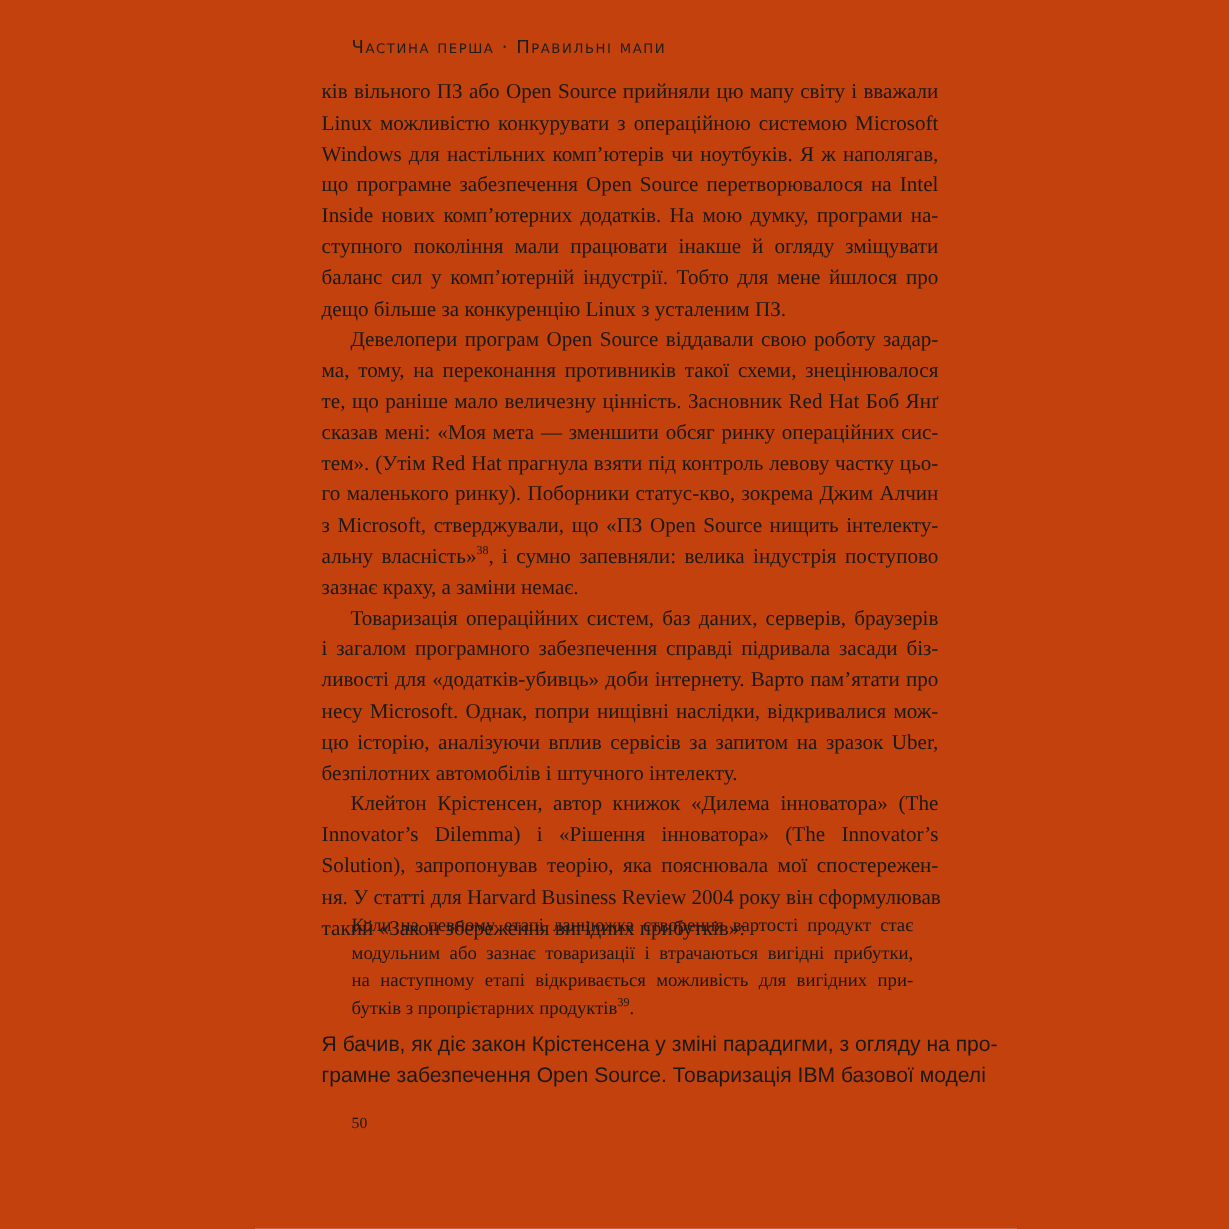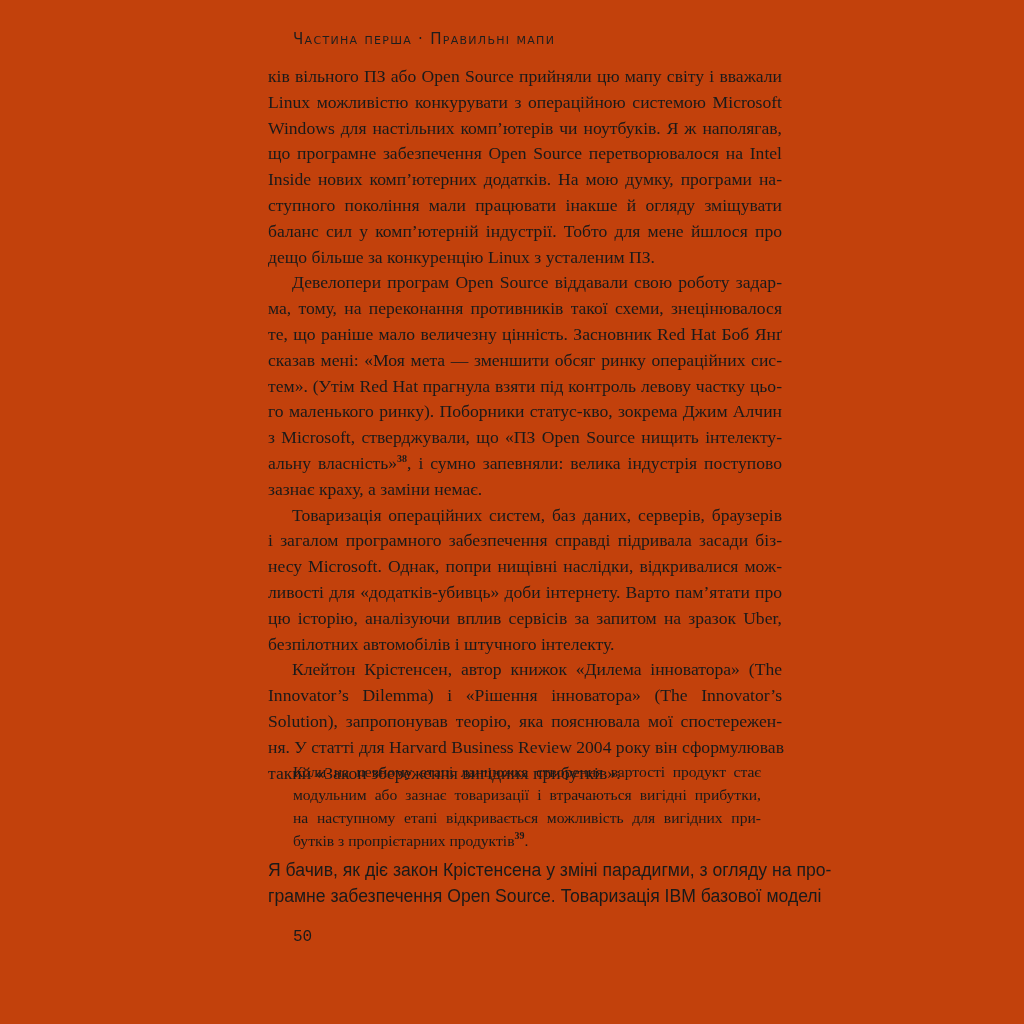--- a/index.html
+++ b/index.html
@@ -15,38 +15,38 @@
     .running-head .sep { margin: 0 6px; }
     .body-text {
       position: absolute; left: 268px; top: 64px; width: 514px;
       font-family: "Liberation Serif", serif;
       font-size: 17.6px; line-height: 25.8px; color: #1a1a1a;
       text-align: justify;
     }
     .body-text p { margin: 0; }
     .body-text .line { display: block; text-align: justify; text-align-last: justify; white-space: nowrap; }
     .body-text .line.last { text-align-last: left; }
-    sup { font-size: 10px; line-height: 0; vertical-align: 7px; font-weight: bold; }
+    sup { font-size: 10px; line-height: 0; vertical-align: 7px; }
     .blockquote {
       position: absolute; left: 293px; top: 760px; width: 468px;
       font-family: "Liberation Serif", serif;
       font-size: 15.6px; line-height: 23px; color: #1a1a1a;
     }
     .blockquote .line { display: block; text-align: justify; text-align-last: justify; white-space: nowrap; }
     .blockquote .line.last { text-align-last: left; }
     .after-quote {
       position: absolute; left: 268px; top: 858px; width: 514px;
       font-family: Liberation Sans, sans-serif;
       font-size: 17.6px; line-height: 25.8px; color: #1a1a1a;
     }
     .after-quote .line { display: block; text-align: justify; text-align-last: justify; white-space: nowrap; }
     .page-number {
       position: absolute; left: 293px; top: 928px;
-      font-family: Liberation Mono, monospace;
-      font-size: 16px; color: #1a1a1a;
+      font-family: Liberation Serif, serif;
+      font-size: 13px; color: #1a1a1a;
     }
   </style>
 </head>
 <body>
 
 <div class="page">
 
   <div class="running-head">
     <span>Частина перша</span><span class="sep">·</span><span>Правильні мапи</span>
   </div>
@@ -69,22 +69,22 @@
       <span class="line">сказав мені: «Моя мета — зменшити обсяг ринку операційних сис-</span>
       <span class="line">тем». (Утім Red Hat прагнула взяти під контроль левову частку цьо-</span>
       <span class="line">го маленького ринку). Поборники статус-кво, зокрема Джим Алчин</span>
       <span class="line">з Microsoft, стверджували, що «ПЗ Open Source нищить інтелекту-</span>
       <span class="line"><span>альну власність»</span><sup>38</sup><span>, і сумно запевняли: велика індустрія поступово</span></span>
       <span class="line last">зазнає краху, а заміни немає.</span>
     </p>
     <p>
       <span class="line" style="padding-left:24px">Товаризація операційних систем, баз даних, серверів, браузерів</span>
       <span class="line">і загалом програмного забезпечення справді підривала засади біз-</span>
+      <span class="line">ливості для «додатків-убивць» доби інтернету. Варто пам’ятати про</span>
       <span class="line">несу Microsoft. Однак, попри нищівні наслідки, відкривалися мож-</span>
-      <span class="line">ливості для «додатків-убивць» доби інтернету. Варто пам’ятати про</span>
       <span class="line">цю історію, аналізуючи вплив сервісів за запитом на зразок Uber,</span>
       <span class="line last">безпілотних автомобілів і штучного інтелекту.</span>
     </p>
     <p>
       <span class="line" style="padding-left:24px">Клейтон Крістенсен, автор книжок «Дилема інноватора» (The</span>
       <span class="line">Innovator’s Dilemma) і «Рішення інноватора» (The Innovator’s</span>
       <span class="line">Solution), запропонував теорію, яка пояснювала мої спостережен-</span>
       <span class="line">ня. У статті для Harvard Business Review 2004 року він сформулював</span>
       <span class="line last">такий «Закон збереження вигідних прибутків»:</span>
     </p>

